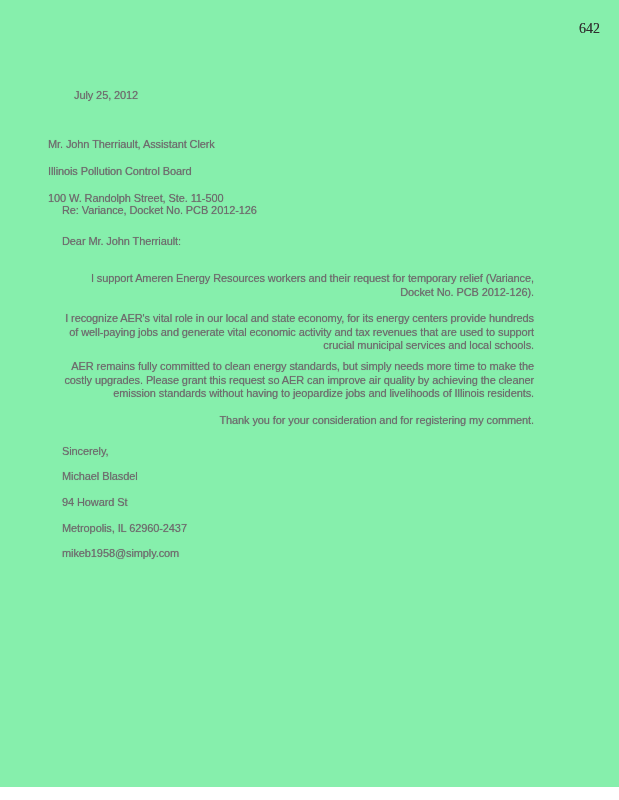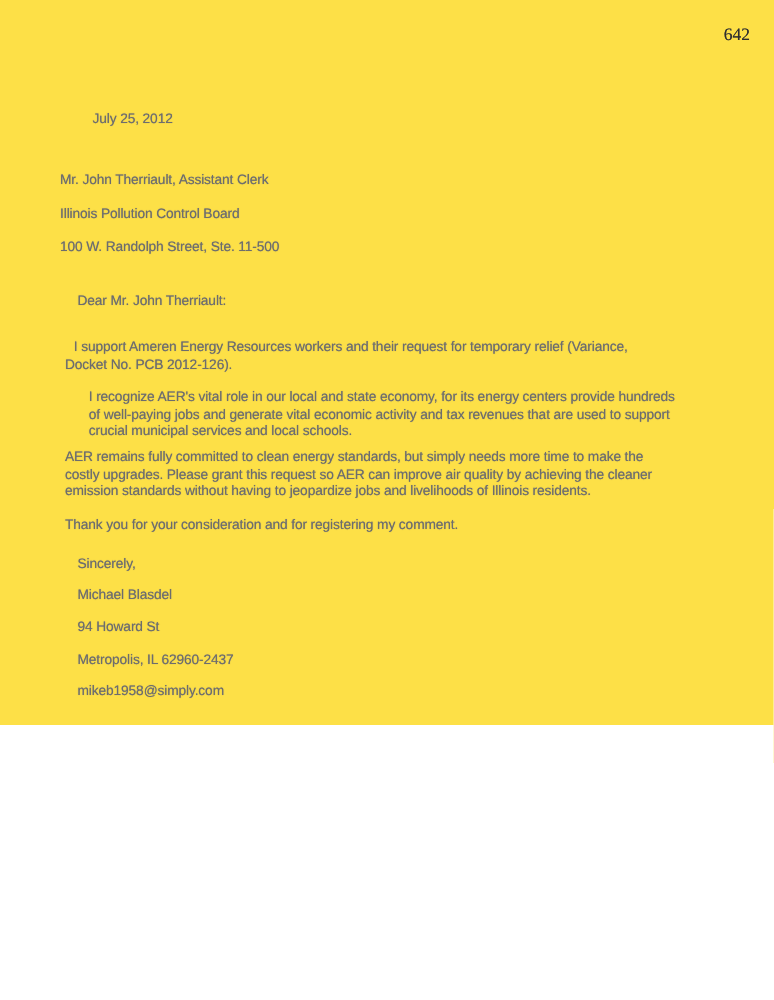--- a/index.html
+++ b/index.html
@@ -3,22 +3,22 @@
 <meta charset="utf-8">
 <style>
   html, body {
     margin: 0;
     padding: 0;
     background: #ffffff;
   }
   .page {
     position: relative;
     width: 619px;
-    height: 580px;
-    background: #fde047;
+    height: 787px;
+    background: #86efac;
     overflow: hidden;
     font-family: "Liberation Sans", sans-serif;
   }
   
   .scan-text {
     color: #6d6d6d;
     font-size: 11px;
     line-height: 13.5px;
     letter-spacing: -0.1px;
     text-shadow: 0 0 0.7px rgba(120,120,120,0.85);
@@ -30,43 +30,44 @@
     right: 19px;
     font-family: "Liberation Serif", serif;
     font-size: 14px;
     color: #2f2f2f;
     text-shadow: 0 0 0.5px rgba(60,60,60,0.7);
   }
   .date-line      { position: absolute; top: 89px;  left: 74px; }
   .recipient      { position: absolute; top: 124px; left: 48px; }
   .subject-line   { position: absolute; top: 204px; left: 62px; }
   .salutation     { position: absolute; top: 235px; left: 62px; }
-  .body-par       { position: absolute; left: 52px; width: 472px; }
+  .body-par       { position: absolute; left: 62px; width: 472px; text-align: right; }
   .par-1          { top: 272px; text-indent: 7px; }
-  .par-2          { top: 312px; margin-left: 19px; }
+  .par-2          { top: 312px; }
   .par-3          { top: 360px; }
   .par-4          { top: 414px; }
   .closing-block  { position: absolute; top: 432px; left: 62px; line-height: 12.8px; }
   .sig-line       { display: block; }
 </style>
 </head>
 <body>
 
 <div class="page">
 
   <div class="page-number">642</div>
 
   <div class="scan-text date-line">July 25, 2012</div>
 
   <div class="scan-text recipient">
     <span class="sig-line">Mr. John Therriault, Assistant Clerk</span>
     <span class="sig-line">Illinois Pollution Control Board</span>
     <span class="sig-line">100 W. Randolph Street, Ste. 11-500</span>
   </div>
 
+  <div class="scan-text subject-line">Re: Variance, Docket No. PCB 2012-126</div>
 
   <div class="scan-text salutation">Dear Mr. John Therriault:</div>
 
   <div class="scan-text body-par par-1">I support Ameren Energy Resources workers and their request for temporary relief (Variance, Docket No. PCB 2012-126).</div>
 
   <div class="scan-text body-par par-2">I recognize AER's vital role in our local and state economy, for its energy centers provide hundreds of well-paying jobs and generate vital economic activity and tax revenues that are used to support crucial municipal services and local schools.</div>
 
   <div class="scan-text body-par par-3">AER remains fully committed to clean energy standards, but simply needs more time to make the costly upgrades. Please grant this request so AER can improve air quality by achieving the cleaner emission standards without having to jeopardize jobs and livelihoods of Illinois residents.</div>
 
   <div class="scan-text body-par par-4">Thank you for your consideration and for registering my comment.</div>

